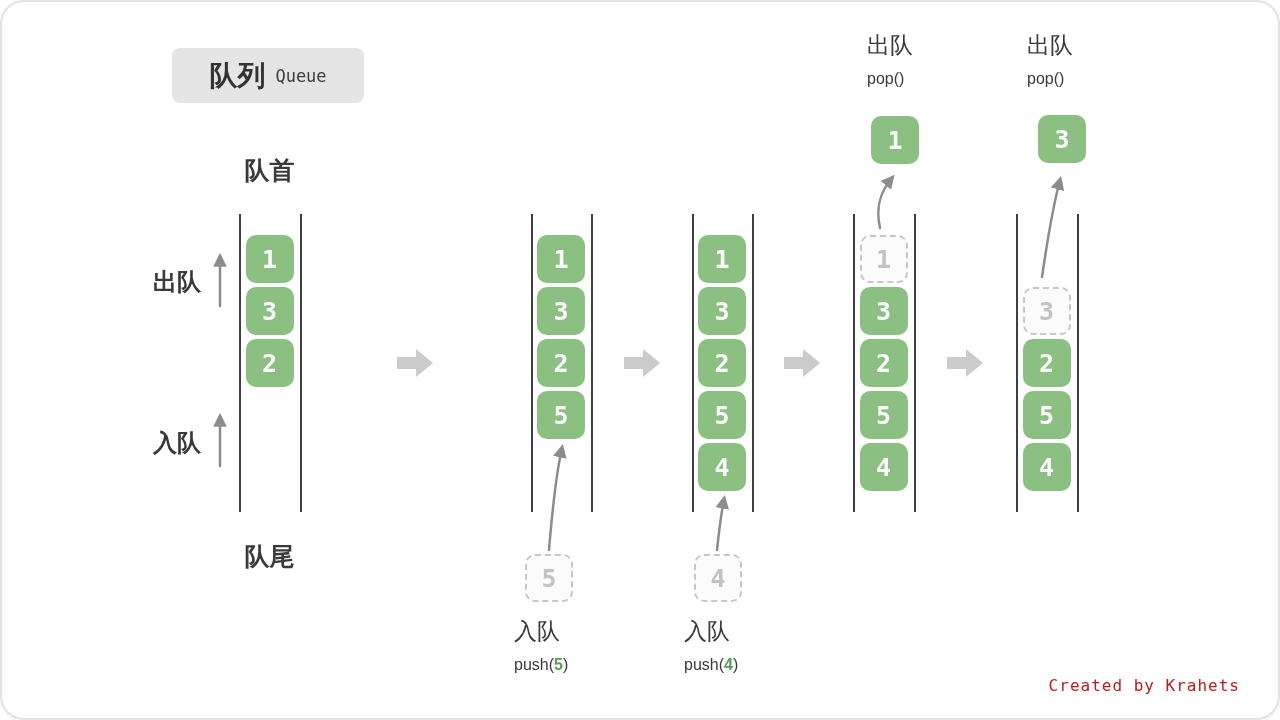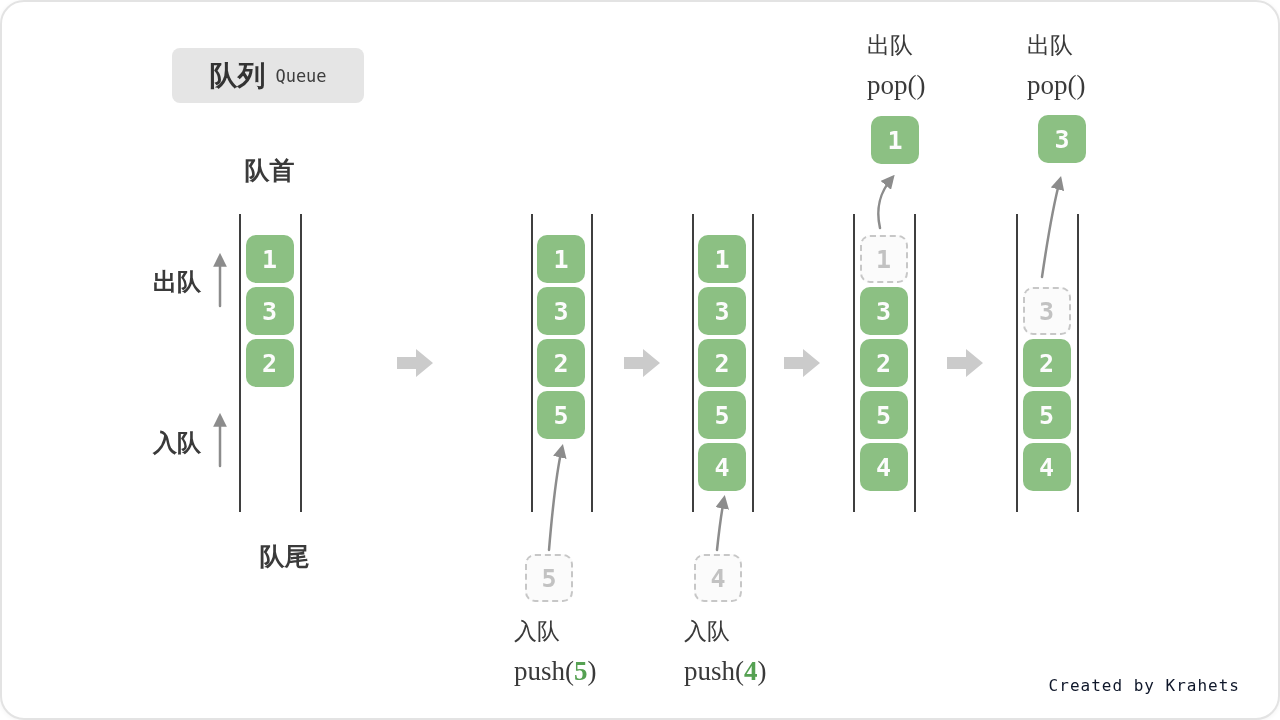--- a/index.html
+++ b/index.html
@@ -8,46 +8,46 @@
     background:#fff;border:2px solid #E3E3E3;border-radius:24px;overflow:hidden;
     box-shadow:0 1px 5px rgba(0,0,0,.05);}
   .abs{position:absolute;}
   
   .badge{left:170px;top:46px;width:192px;height:55px;background:#E5E5E5;border-radius:8px;
     display:flex;align-items:center;justify-content:center;gap:10px;}
   .badge-zh{font-size:28px;font-weight:700;color:#333;}
   .badge-en{font-family:"DejaVu Sans Mono",monospace;font-size:17px;color:#3D3D3D;}
   
   .front-label{left:237px;top:152px;width:61px;text-align:center;font-size:25px;font-weight:700;color:#3A3A3A;}
-  .rear-label{left:237px;top:538px;width:61px;text-align:center;font-size:25px;font-weight:700;color:#3A3A3A;margin-left:15px;}
+  .rear-label{left:237px;top:538px;width:61px;text-align:center;font-size:25px;font-weight:700;color:#3A3A3A;}
   .side-label{font-size:24px;font-weight:700;color:#3A3A3A;}
   .side-dequeue{left:151px;top:264px;}
   .side-enqueue{left:151px;top:425px;}
   
   .qline{position:absolute;width:1.5px;background:#3F3F3F;}
   .qbox{position:absolute;width:48px;height:48px;border-radius:10px;background:var(--green,#8CC083);
     color:#FCFCFC;font-family:"DejaVu Sans Mono",monospace;font-size:25px;font-weight:700;
     display:flex;align-items:center;justify-content:center;box-sizing:border-box;}
   .qbox.ghost{background:#FBFBFB;border:2px dashed #C7C7C7;color:#C2C2C2;}
   .pop-1{left:869px;top:114px;}
   .pop-2{left:1036px;top:113px;}
   .ghost-below-1{left:523px;top:552px;}
   .ghost-below-2{left:692px;top:552px;}
   
   .op-label{position:absolute;color:#3A3A3A;}
   .op-zh{display:block;font-size:23px;margin-bottom:9px;}
-  .op-code{font-family:Liberation Serif, serif;font-size:27px;color:#3A3A3A;}
+  .op-code{font-family:Liberation Sans, sans-serif;font-size:16px;color:#3A3A3A;}
   .op-arg{color:var(--arg-green,#55A152);font-weight:700;}
   .push-1{left:512px;top:614px;}
   .push-2{left:682px;top:614px;}
   .poplbl-1{left:865px;top:28px;}
   .poplbl-2{left:1025px;top:28px;}
   
   .watermark{right:38px;top:674px;font-family:"DejaVu Sans Mono",monospace;font-size:16px;
-    color:#0f172a;letter-spacing:1px;}
+    color:#b91c1c;letter-spacing:1px;}
   svg.overlay{position:absolute;left:0;top:0;width:1280px;height:720px;pointer-events:none;}
 </style>
 </head>
 <body>
 
 <div class="card">
 
   <div class="abs badge">
     <span class="badge-zh">队列</span>
     <span class="badge-en">Queue</span>

